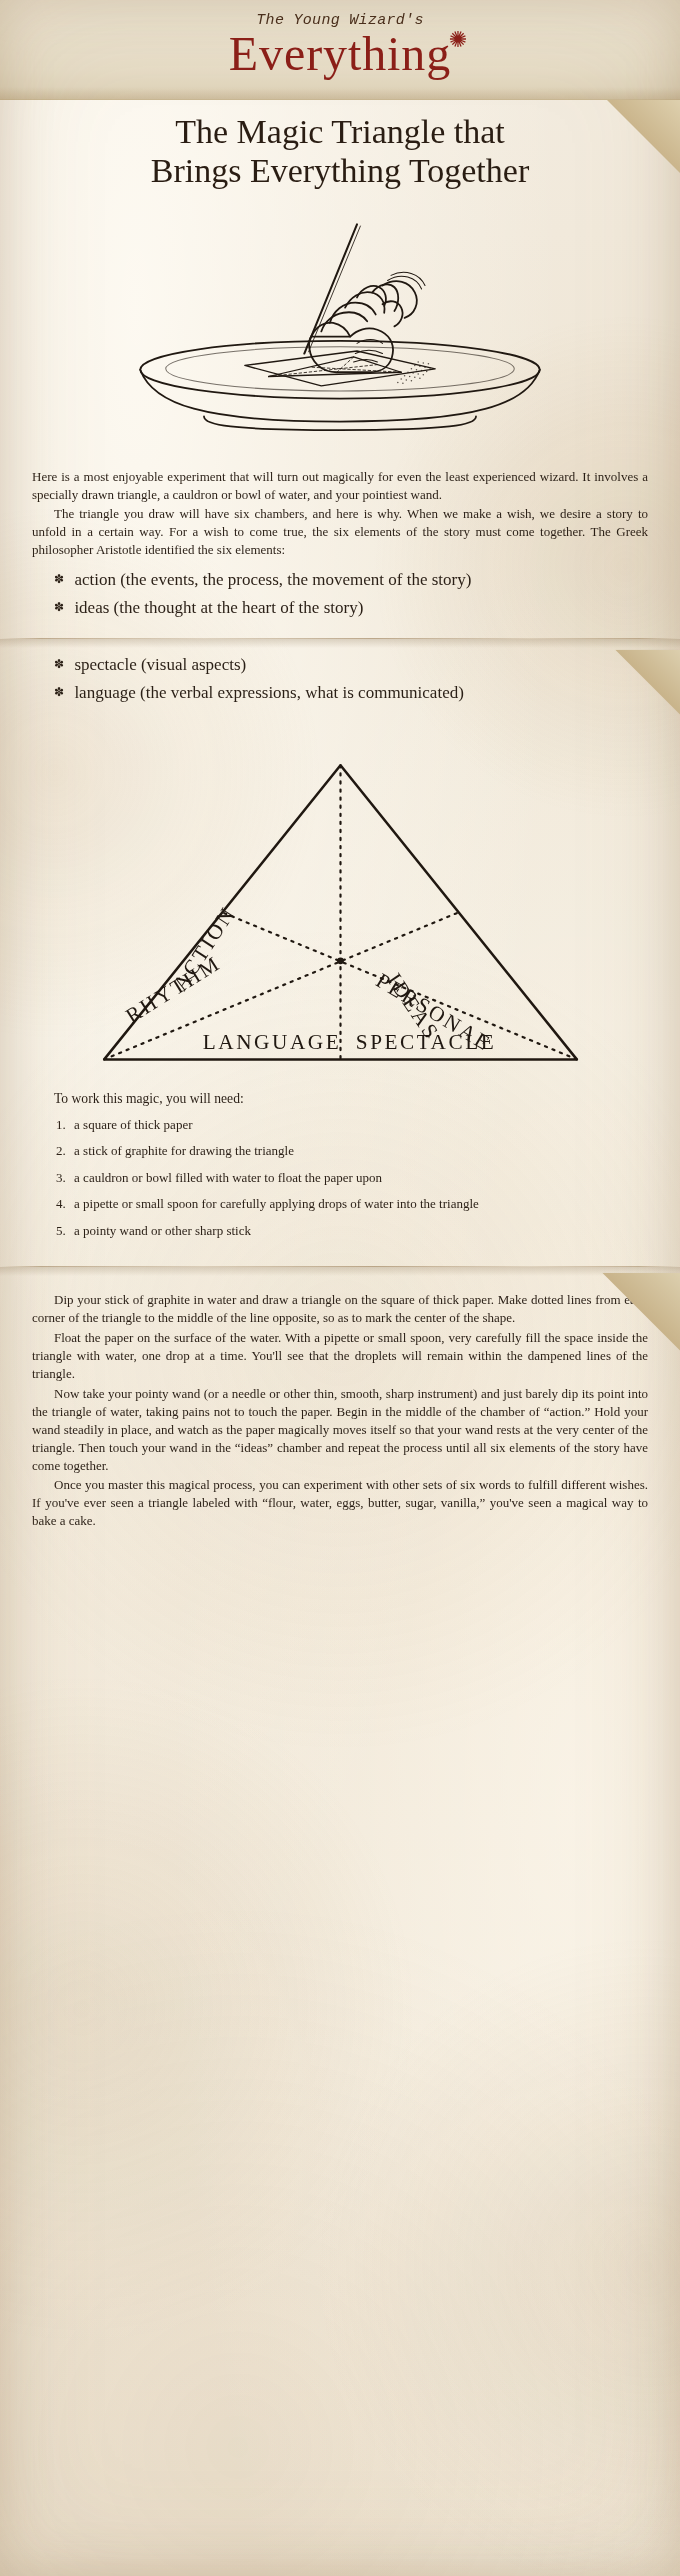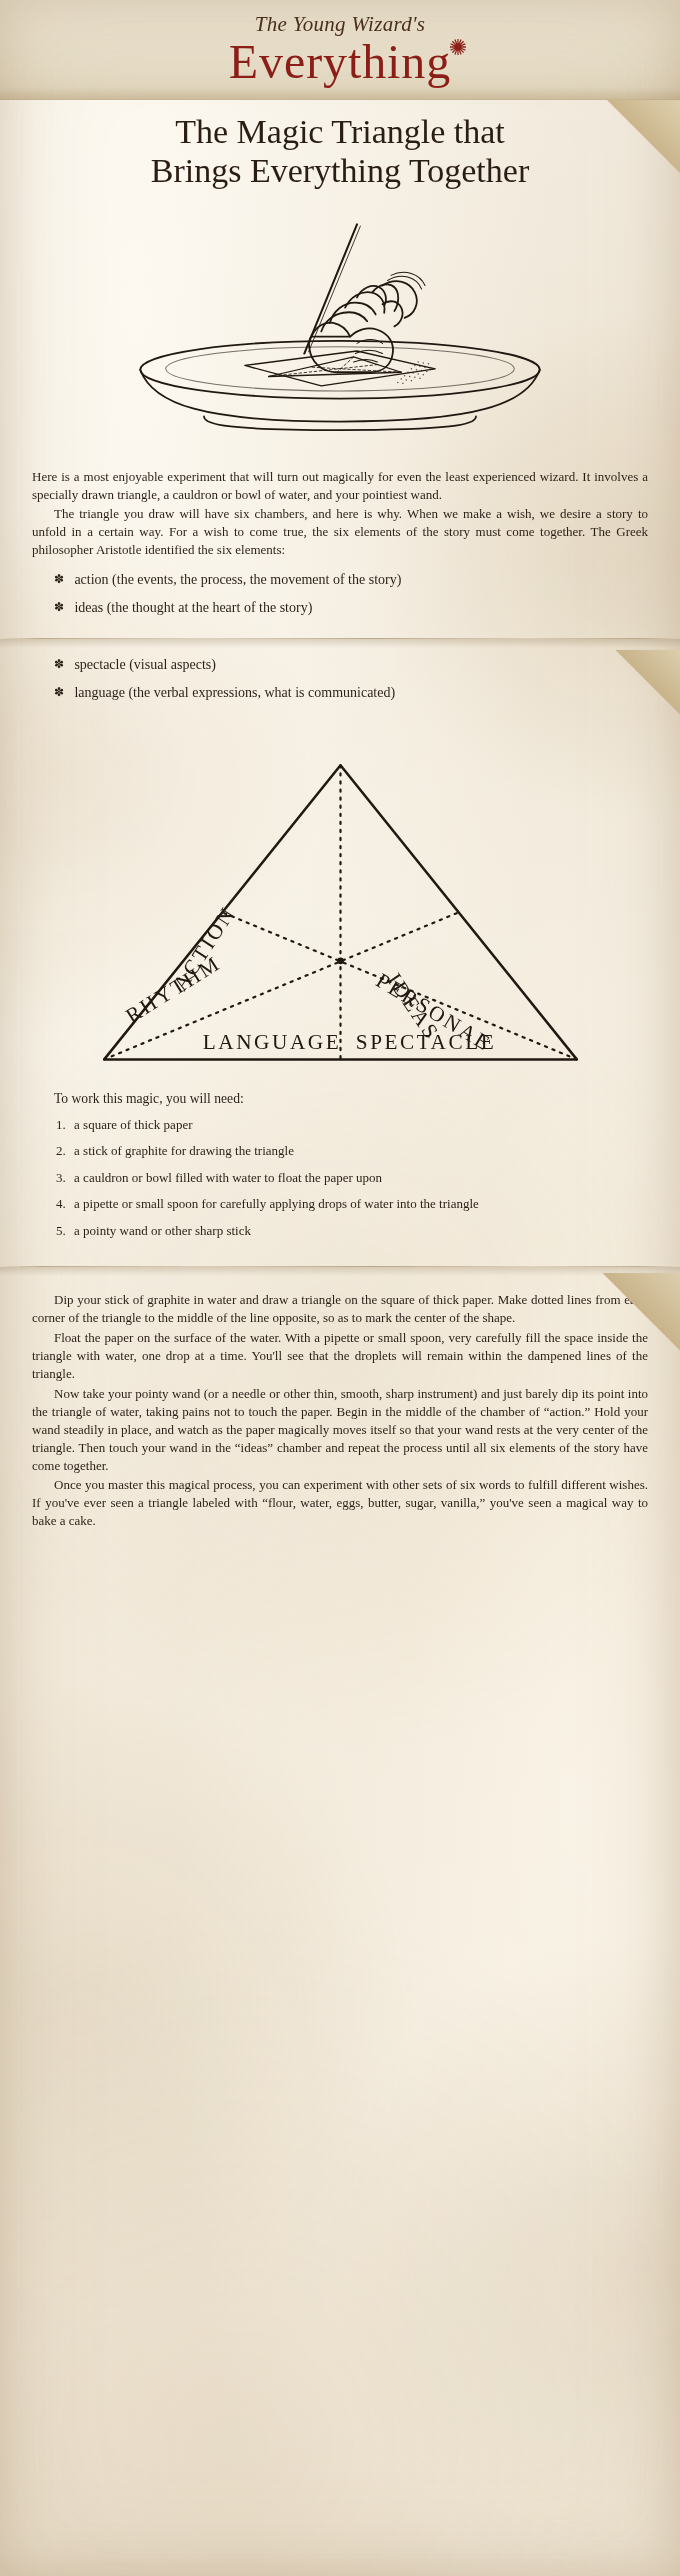--- a/index.html
+++ b/index.html
@@ -46,23 +46,23 @@
     border-bottom:0.9px solid #c9b793;
     overflow:hidden;
   }
   .banner:before{
     content:"";
     position:absolute; left:0; right:0; bottom:0; height:12px;
     background:linear-gradient(180deg, rgba(190,165,120,0) 0%, rgba(160,130,85,0.25) 100%);
   }
   .banner-inner{ text-align:center; padding-top:12px; position:relative; z-index:2;}
   .kicker{
-    font-family:Liberation Serif, serif;
+    font-family:Liberation Mono, monospace;
     font-style:italic;
-    font-size:21px;
+    font-size:15px;
     color:#4a2f1c;
     letter-spacing:0.3px;
   }
   .logo{
     font-family:"Liberation Serif", serif;
     font-size:48px;
     line-height:53px;
     color:#8b1f18;
     letter-spacing:0.9px;
     font-weight:400;
@@ -108,21 +108,21 @@
     color:#2a1f16;
   }
   .body-col p{ margin:0 0 1.7px 0; text-align:justify; }
   .indent{ text-indent:22px; }
 
   .star-list{ list-style:none; margin:12px 0 0 0; padding:0 0 0 22px; }
   .star-list li{
     position:relative;
     margin:0 0 10.2px 0;
     padding-left:20.4px;
-    font-size:14px;
+    font-size:17px;
     line-height:17px;
   }
   .star-list li:before{
     content:"\273D";
     position:absolute; left:0; top:0;
     font-size:12px;
     color:#2a1f16;
   }
 
   .num-list{ margin:8.5px 0 0 0; padding-left:37px; }

